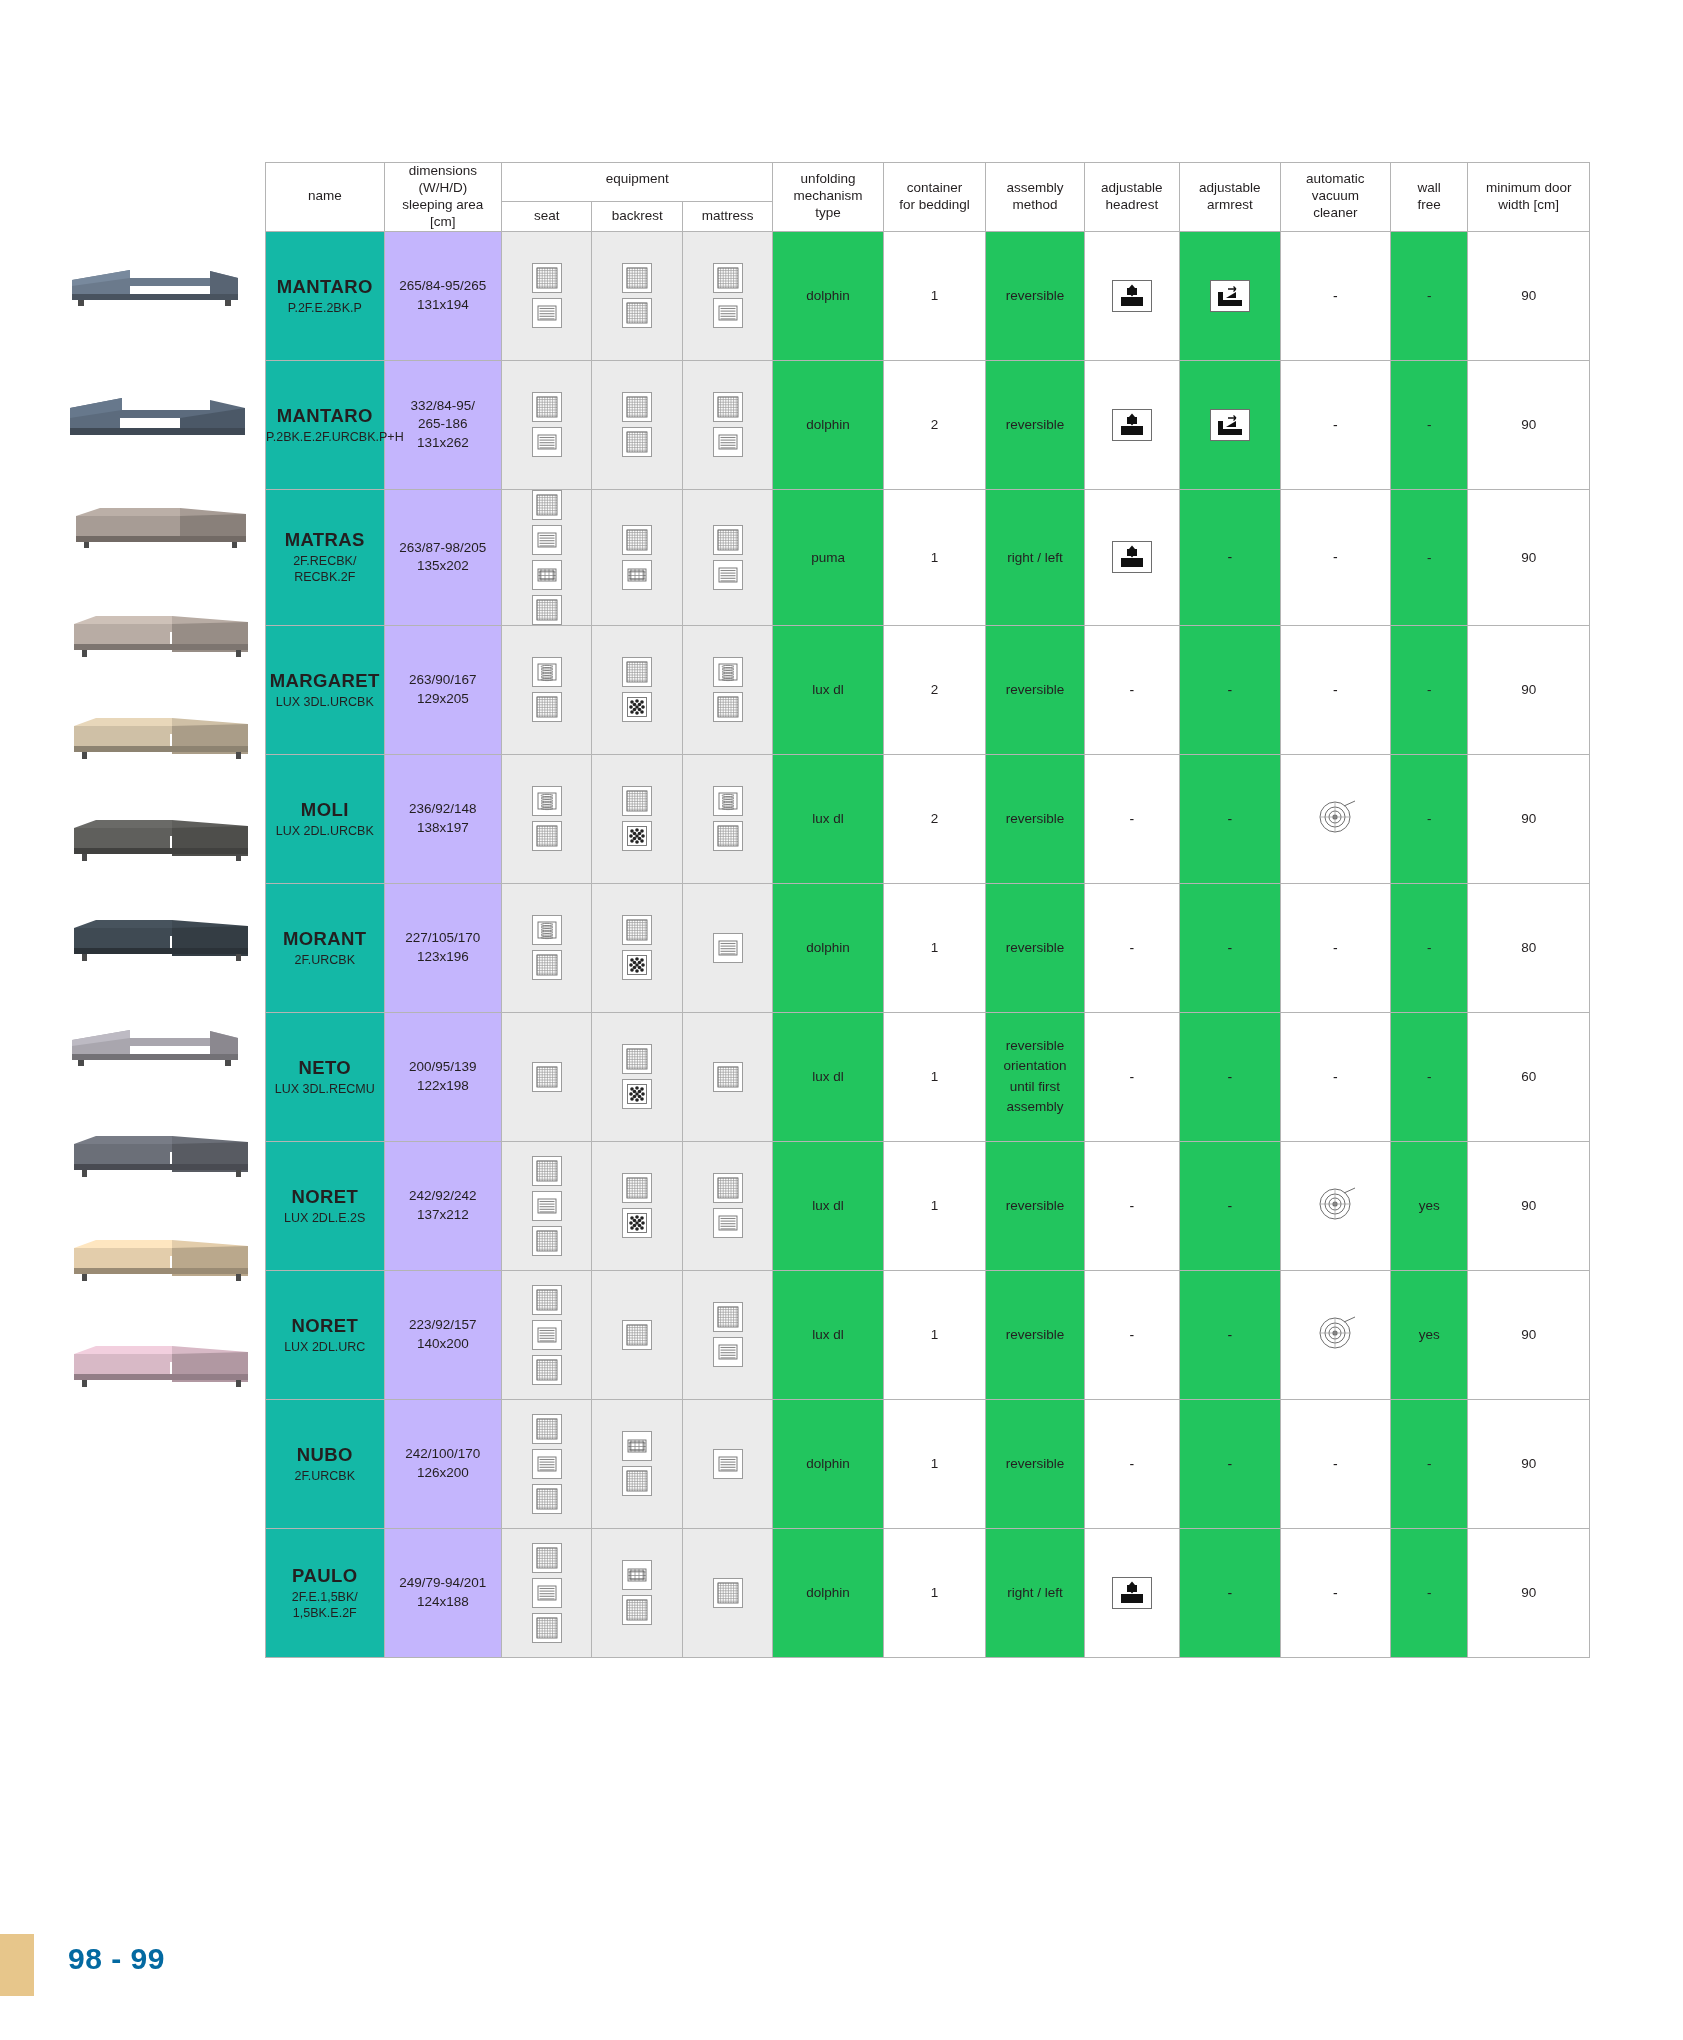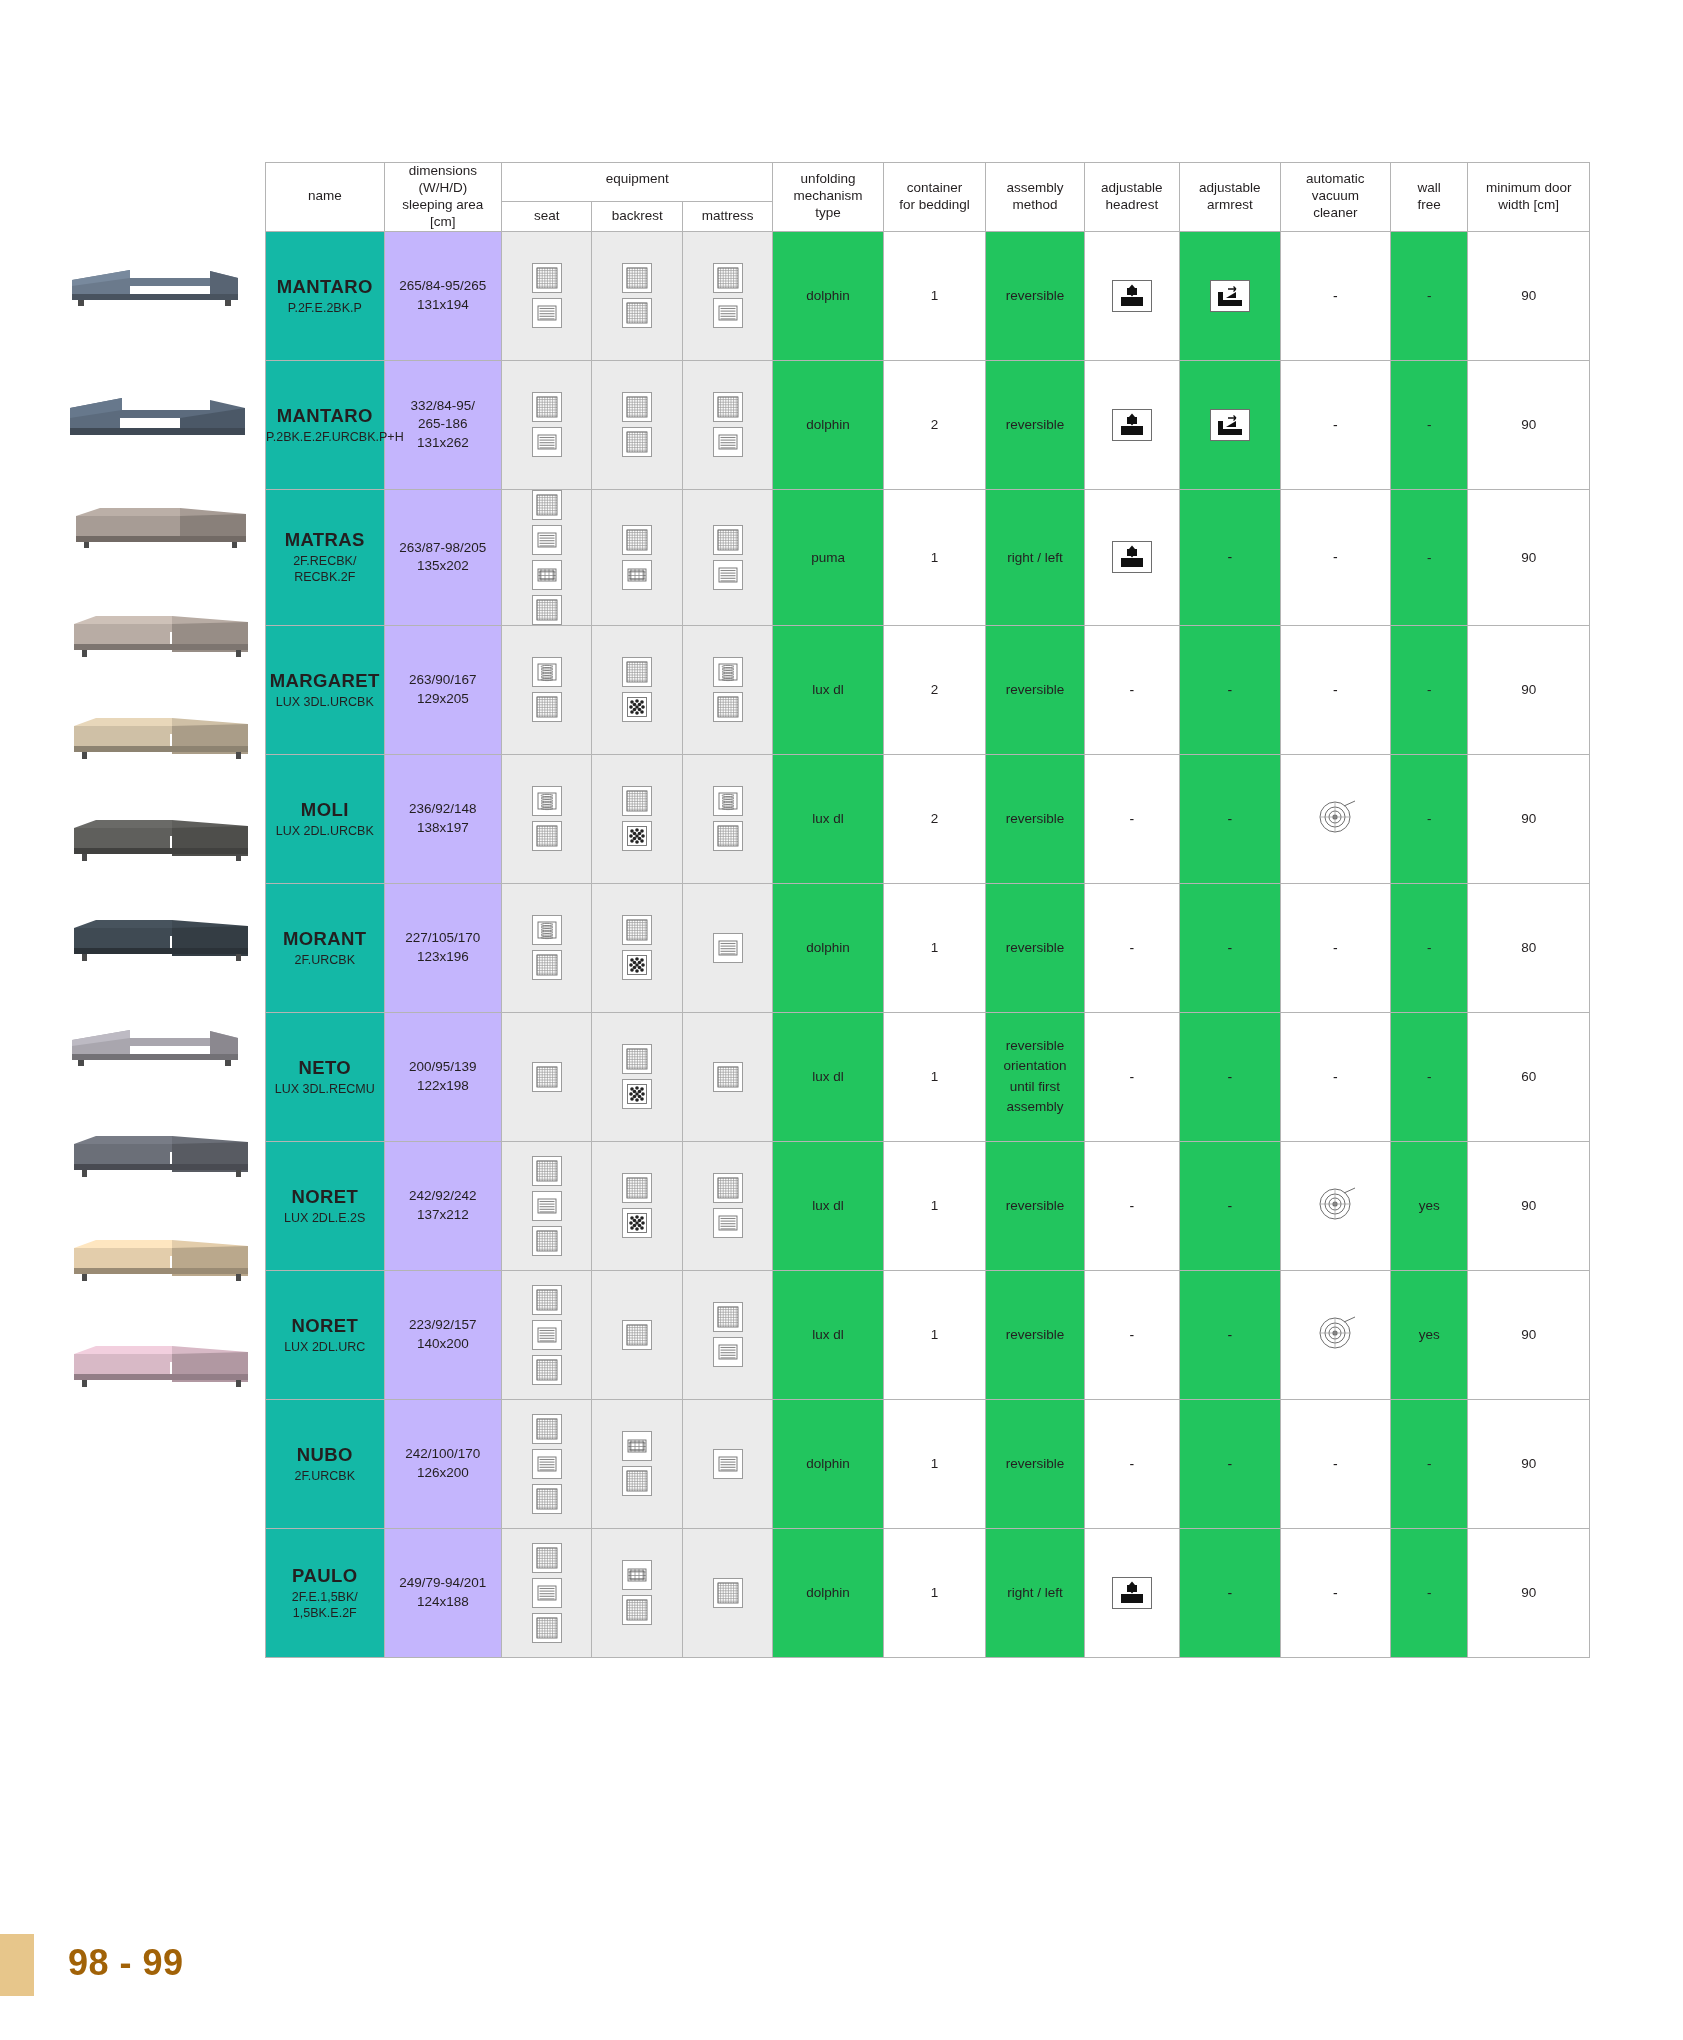--- a/index.html
+++ b/index.html
@@ -161,23 +161,23 @@
     left: 0;
     top: 44px;
     width: 34px;
     height: 62px;
     background: #e7c68b;
   }
   .foot-pages {
     position: absolute;
     left: 68px;
     top: 52px;
-    font-size: 36px;
+    font-size: 30px;
     font-weight: bold;
-    color: #a16207;
+    color: #0369a1;
     letter-spacing: 0.5px;
   }
   .foot-title {
     position: absolute;
     left: 265px;
     top: 50px;
     font-size: 27px;
     font-weight: bold;
     letter-spacing: 0.2px;
     white-space: nowrap;

